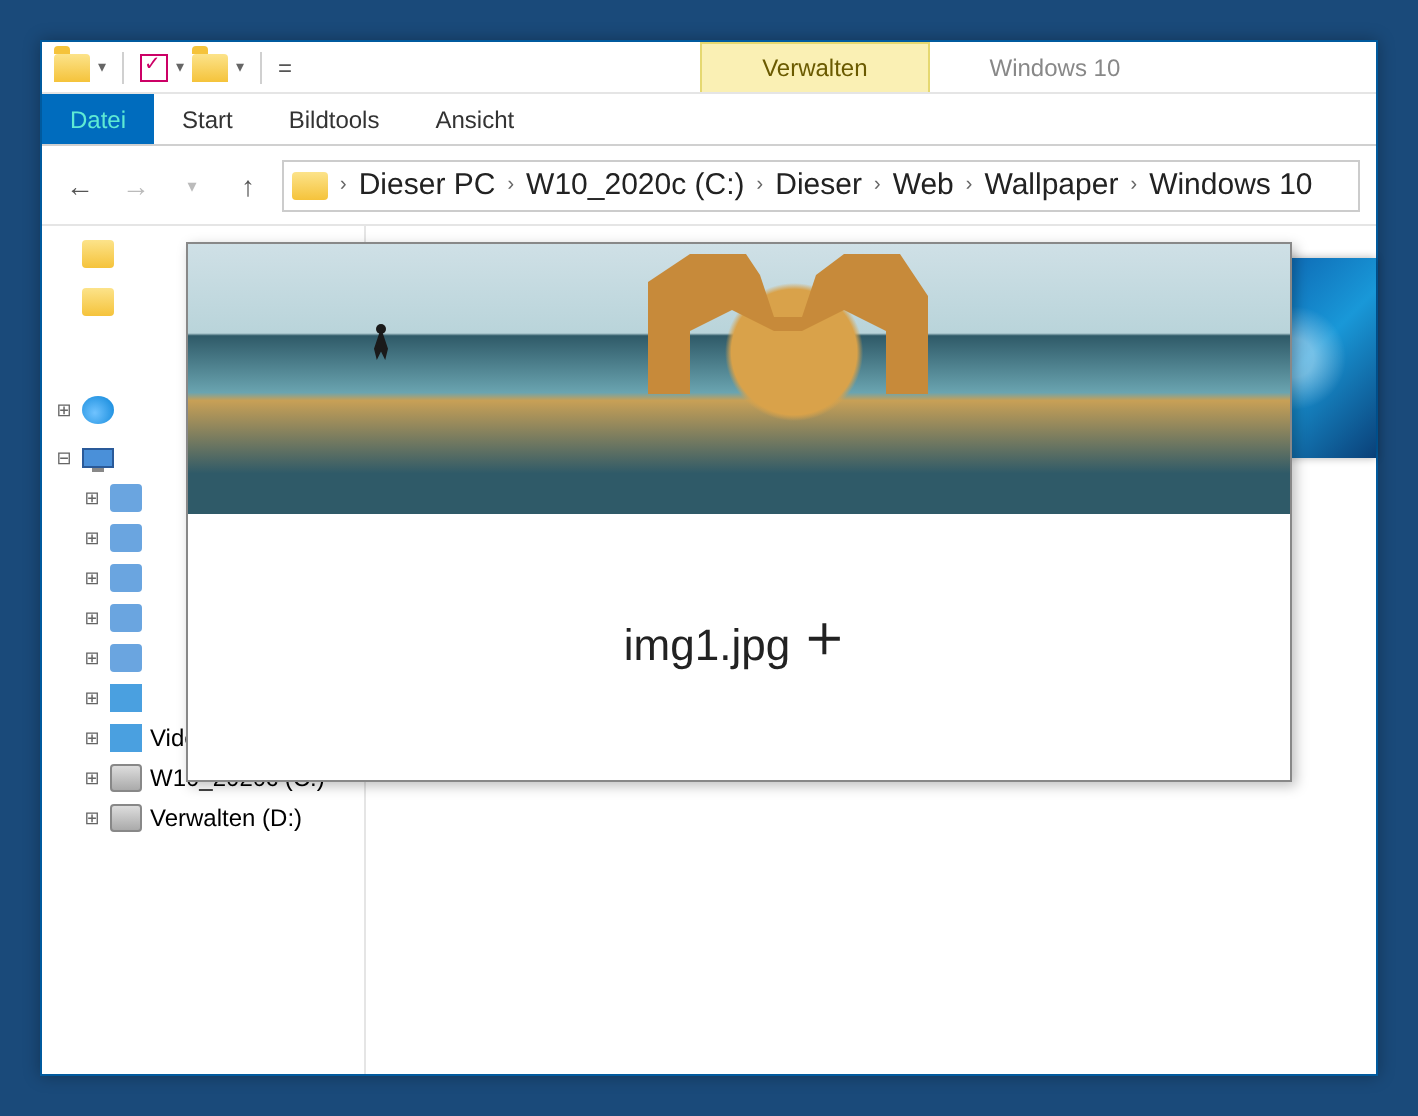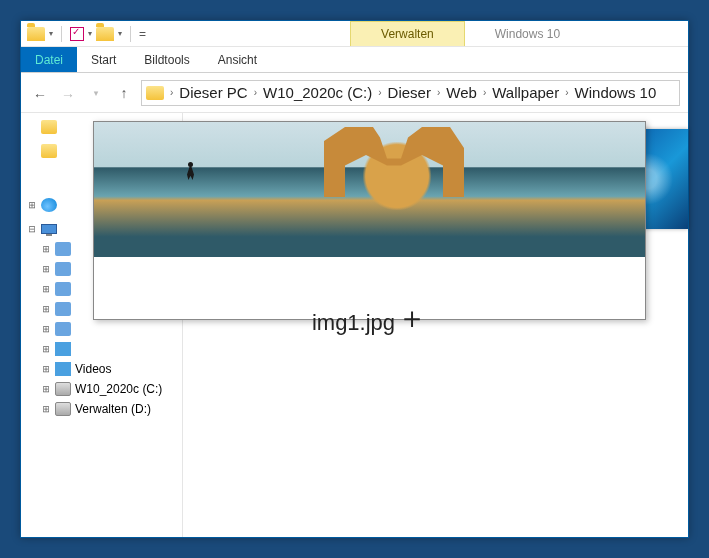--- a/index.html
+++ b/index.html
@@ -49,21 +49,21 @@
   .ic.obj { background:#6aa5e0; border-radius:2px;}
   .ic.drive { background:linear-gradient(#ddd,#aaa); border:1px solid #888; border-radius:2px;}
   .ic.music{background:#4aa0e0;}
   .ic.video{background:#4aa0e0;}
   .dots{height:4px;}
 
   .content { flex:1; position:relative; background:#fff;}
 
   
   .preview {
-    position:absolute; left:72px; top:100px; width:553px; height:199px;
+    position:absolute; left:72px; top:100px; width:553px; height:270px;
     background:#fff; border:1px solid #888; box-shadow:2px 2px 6px rgba(0,0,0,.25);
   }
   .prev-img {
     position:absolute; left:0; right:0; top:0; height:135px;
     background:
       radial-gradient(circle at 55% 40%, #d9a24a 0 10%, transparent 11%),
       linear-gradient(180deg, #cfe0e6 0%, #b9d4da 33%, #2f5a68 34%, #6aa4b0 55%, #c8a056 58%, #2f5a68 85%);
     overflow:hidden;
   }
   .runner { position:absolute; left:90px; top:40px; width:12px; height:20px; }

